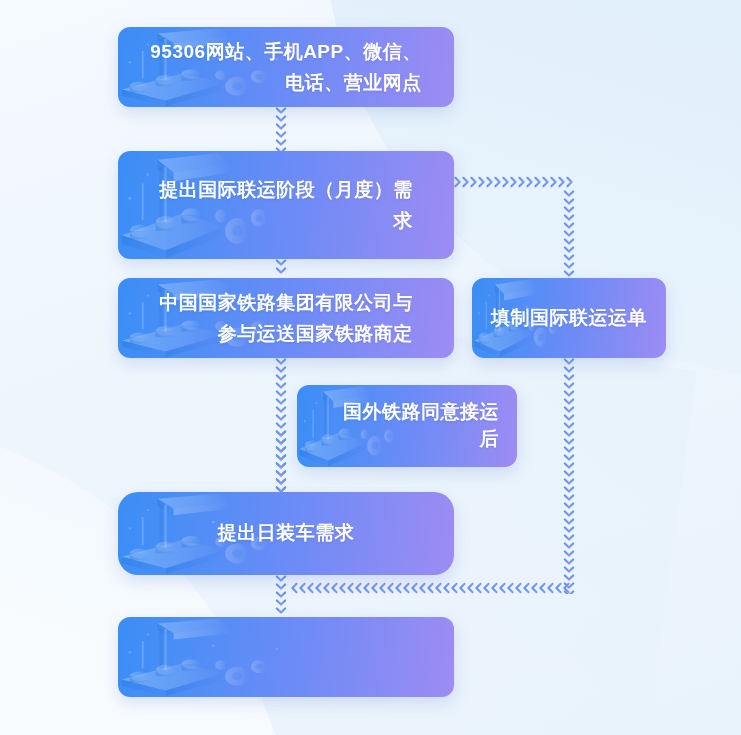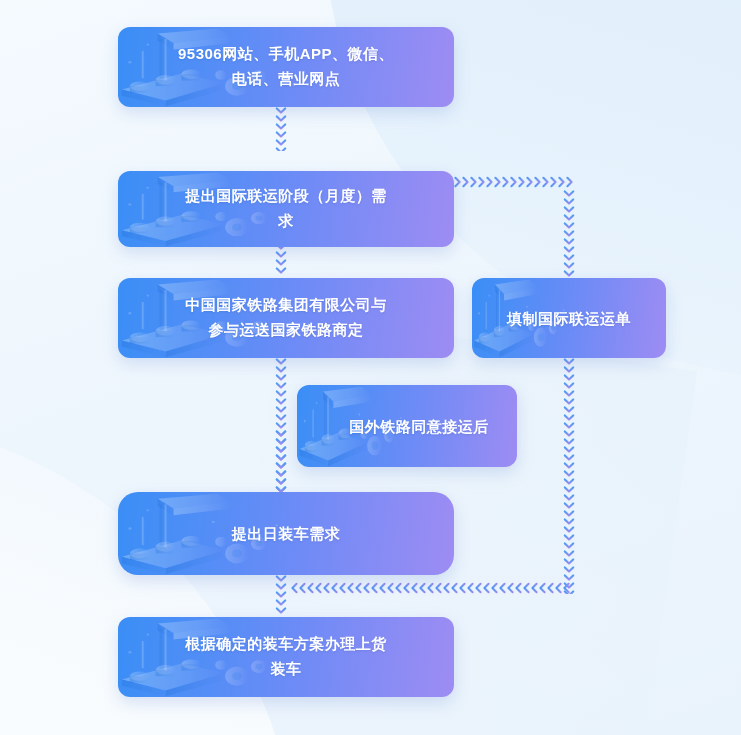--- a/index.html
+++ b/index.html
@@ -87,24 +87,24 @@
     height: 100%;
     width: 62%;
     opacity: .9;
     pointer-events: none;
   }
   .node-art svg { display: block; height: 100%; width: 100%; }
   .node-label {
     position: relative;
     z-index: 2;
     color: #ffffff;
-    font-size: 15px;
+    font-size: 19px;
     font-weight: bold;
     line-height: 1.65;
-    text-align: center;
+    text-align: right;
     letter-spacing: .5px;
     padding: 0 18px;
     text-shadow: 0 1px 2px rgba(40,70,140,.18);
     white-space: pre-line;
   }
   .node-label.single { line-height: 1.4; }
 </style>
 </head>
 <body>
 
@@ -413,21 +413,21 @@
         <circle cx="30" cy="22" r="1.3"></circle>
         <circle cx="96" cy="36" r="1.4"></circle>
         <circle cx="160" cy="40" r="1.2"></circle>
       </g>
     </g>
   </svg>
         </div>
         <div class="node-label">95306网站、手机APP、微信、
 电话、营业网点</div>
       </div>
-      <div class="node" style="left: 118px; top: 151px; width: 336px; height: 76px; margin-top: 20px;">
+      <div class="node" style="left: 118px; top: 151px; width: 336px; height: 108px;">
         <div class="node-art">
   <svg viewBox="0 0 210 100" preserveAspectRatio="none">
     <defs>
       <linearGradient id="artFade" x1="0" y1="0" x2="1" y2="0">
         <stop offset="0%" stop-color="#ffffff" stop-opacity=".30"></stop>
         <stop offset="55%" stop-color="#ffffff" stop-opacity=".16"></stop>
         <stop offset="100%" stop-color="#ffffff" stop-opacity="0"></stop>
       </linearGradient>
       <linearGradient id="artFadeDark" x1="0" y1="0" x2="1" y2="0">
         <stop offset="0%" stop-color="#1f6fd6" stop-opacity=".34"></stop>
@@ -761,18 +761,16 @@
 
       <g fill="#ffffff" opacity=".22">
         <circle cx="12" cy="44" r="1.6"></circle>
         <circle cx="30" cy="22" r="1.3"></circle>
         <circle cx="96" cy="36" r="1.4"></circle>
         <circle cx="160" cy="40" r="1.2"></circle>
       </g>
     </g>
   </svg>
         </div>
-        <div class="node-label">根据确定的装车方案办理上货
-装车</div>
       </div>
     </div>
 
 </div>
 
 </body></html>

